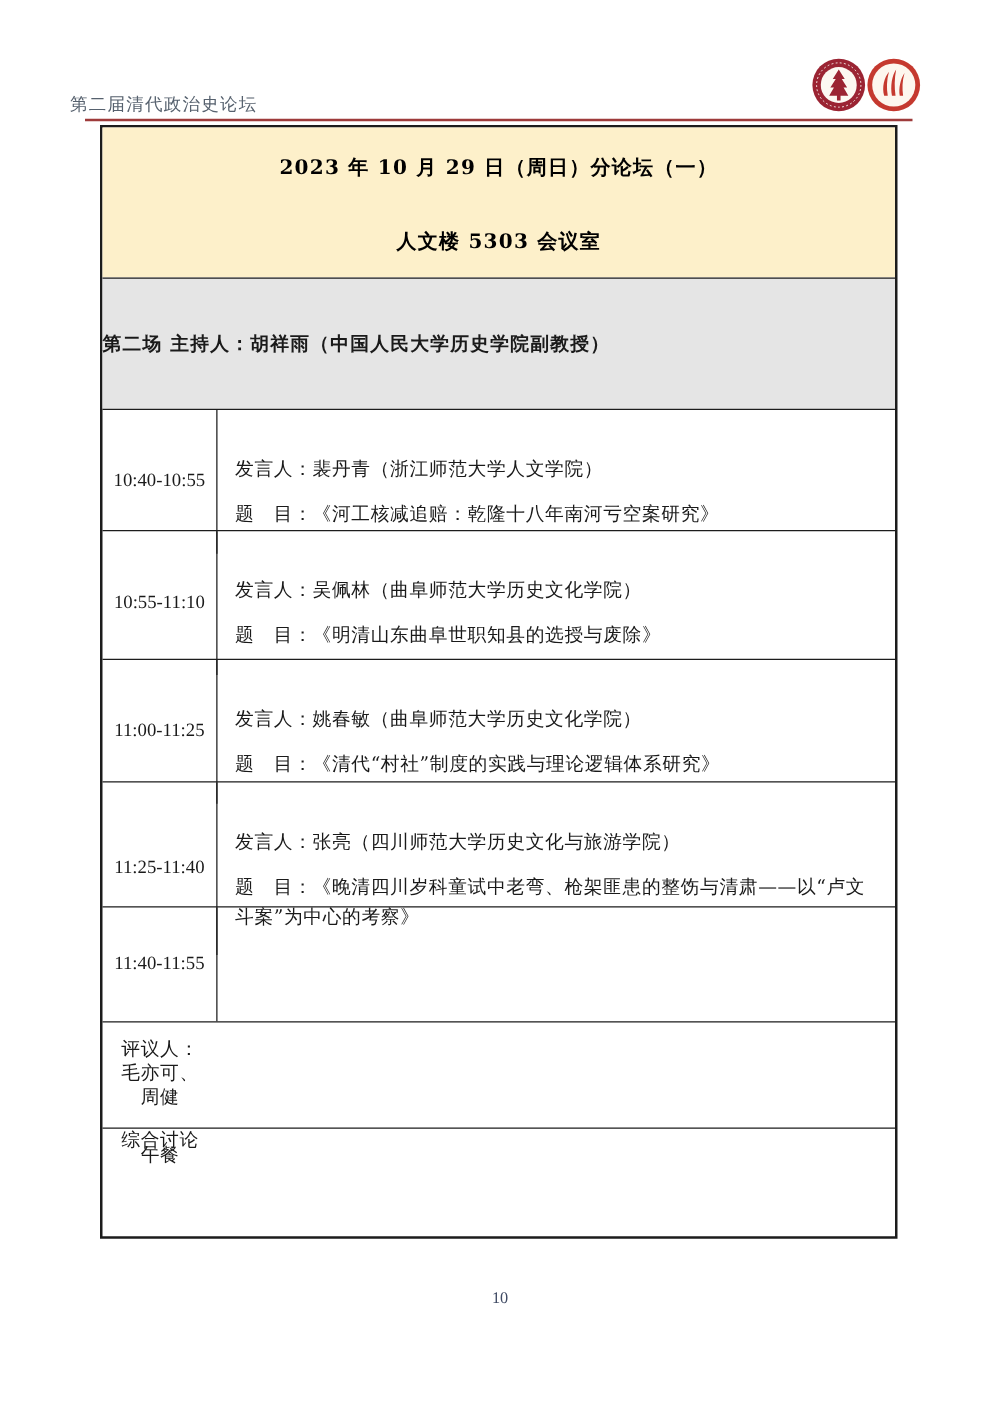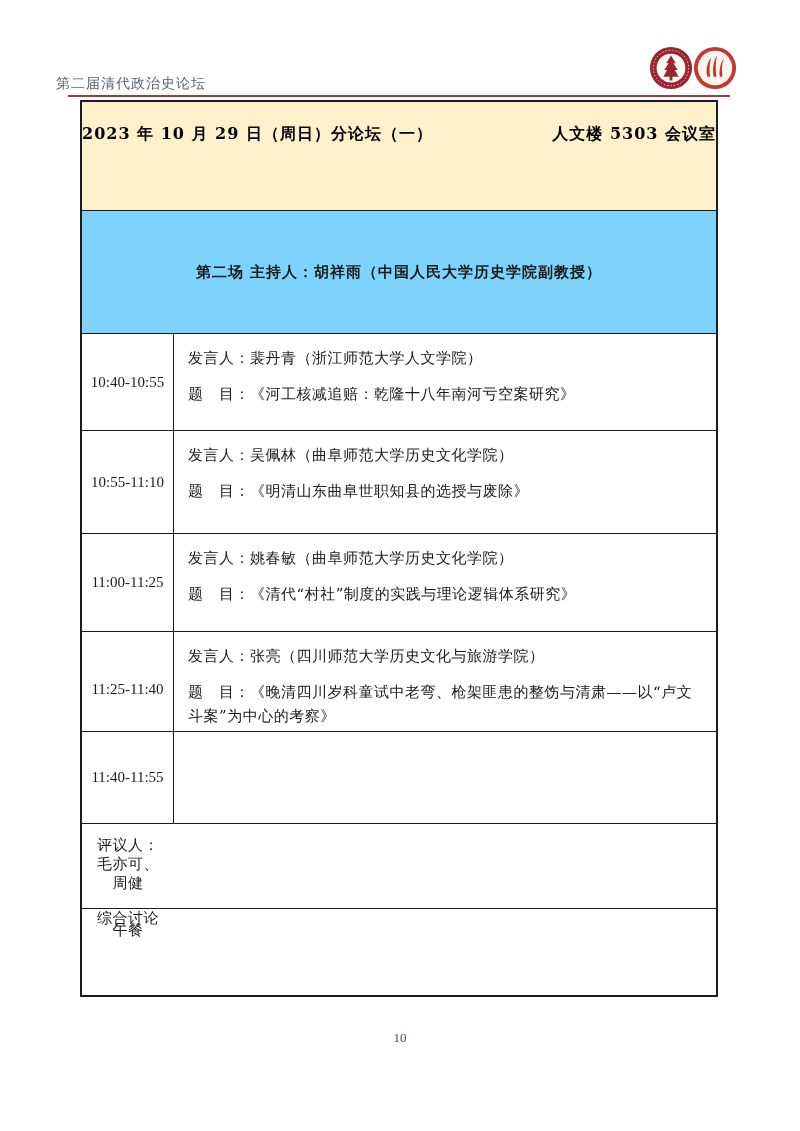--- a/index.html
+++ b/index.html
@@ -20,37 +20,37 @@
   .logo + .logo { margin-left:-2px; }
   .header-rule {
     position:absolute; left:68px; top:95px; width:662px; height:0;
     border-bottom:2px solid #9e3b3b;
   }
   .agenda {
     position:absolute; left:80px; top:100px; width:638px;
     border:2px solid #1c1c1c;
   }
   .banner-yellow {
-    background:#fdf0ca; height:108px; text-align:center;
-    display:flex; flex-direction:row; justify-content:space-between;
+    background:#fdf0ca; height:120px; text-align:center;
+    display:flex; flex-direction:column; justify-content:space-between;
     padding:22px 0 18px 0;
   }
   .banner-yellow .line { font-size:16px; font-weight:bold; color:#000; letter-spacing:1px; }
   .banner-gray {
-    background:#7dd3fc; height:123px; border-top:1px solid #1c1c1c;
-    display:flex; align-items:center; justify-content:center;
+    background:#e5e5e5; height:105px; border-top:1px solid #1c1c1c;
+    display:flex; align-items:center; 
   }
   .banner-gray .line { font-size:15px; font-weight:bold; letter-spacing:1px; }
   .t-row { display:grid; grid-template-columns:92px 1fr; border-top:1.5px solid #1c1c1c; }
   .time-cell {
     border-right:1.5px solid #1c1c1c;
     display:flex; align-items:center; justify-content:center;
     font-size:15px; font-family:"Liberation Serif","DejaVu Serif",serif;
   }
-  .content-cell { padding:13px 18px 6px 14px; }
+  .content-cell { padding:13px 18px 6px 14px;margin-top:23px; }
   .content-cell .cline { font-size:15px; margin-bottom:13px; line-height:1.55; letter-spacing:0.5px; }
   .row-1 { height:97px; }
   .row-2 { height:103px; }
   .row-3 { height:98px; }
   .row-4 { height:100px; }
   .row-5 { height:92px; }
   .row-disc { height:85px; }
   .row-lunch { height:87px; }
   .center-cell { text-align:center; padding:12px 10px 0 10px; }
   .center-cell .cline { font-size:15px; margin-bottom:16px; letter-spacing:0.5px; }

